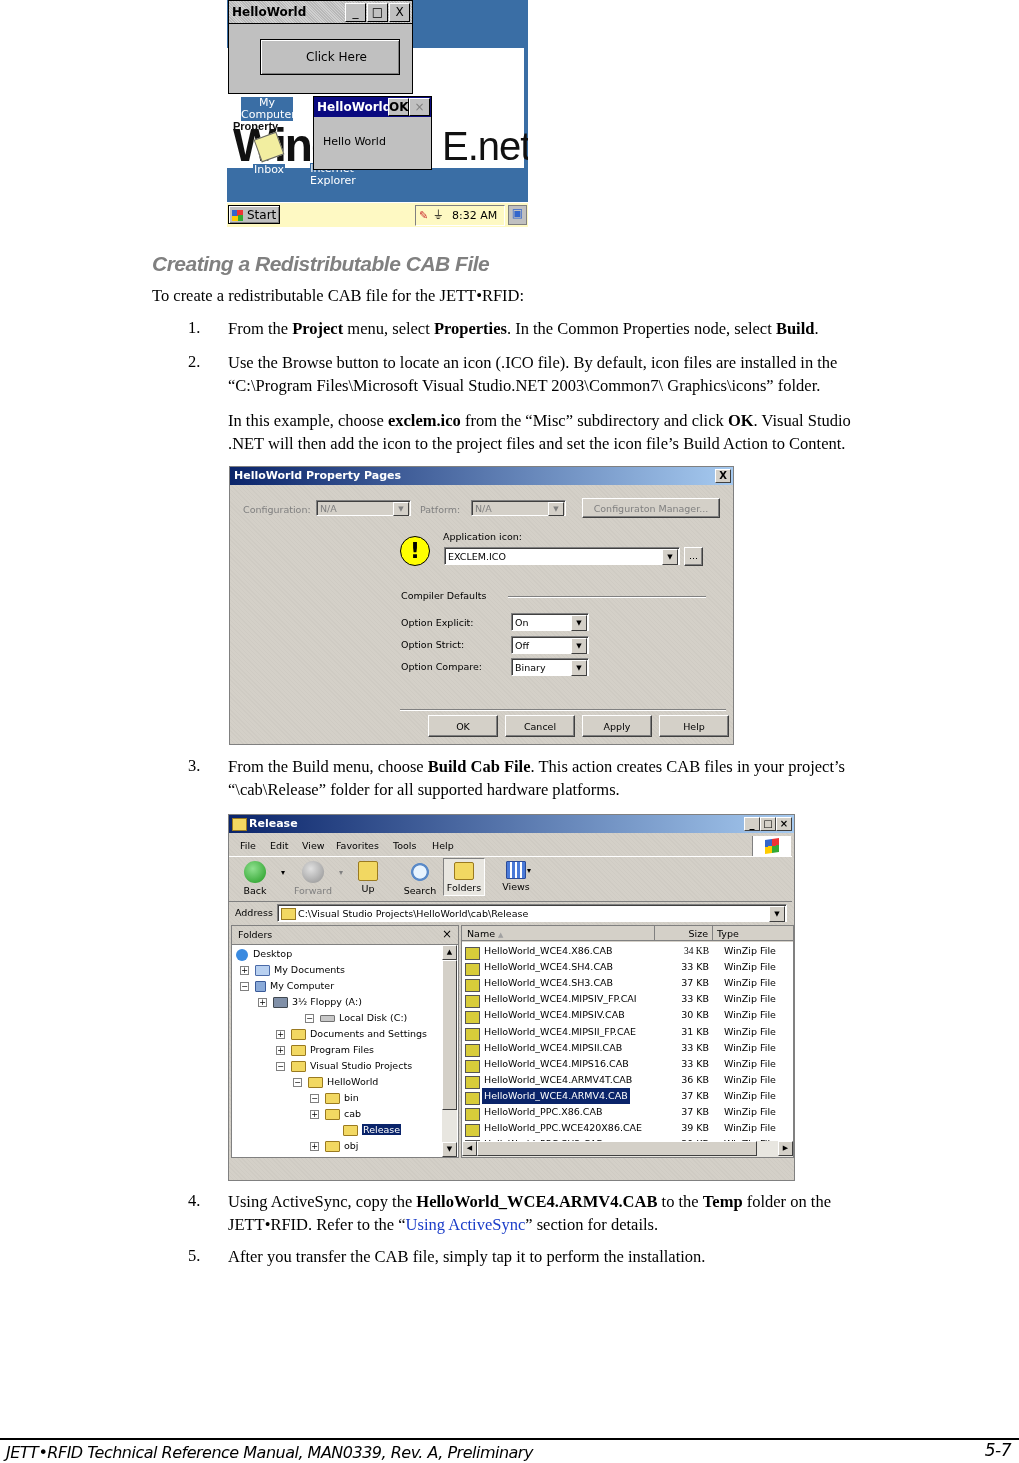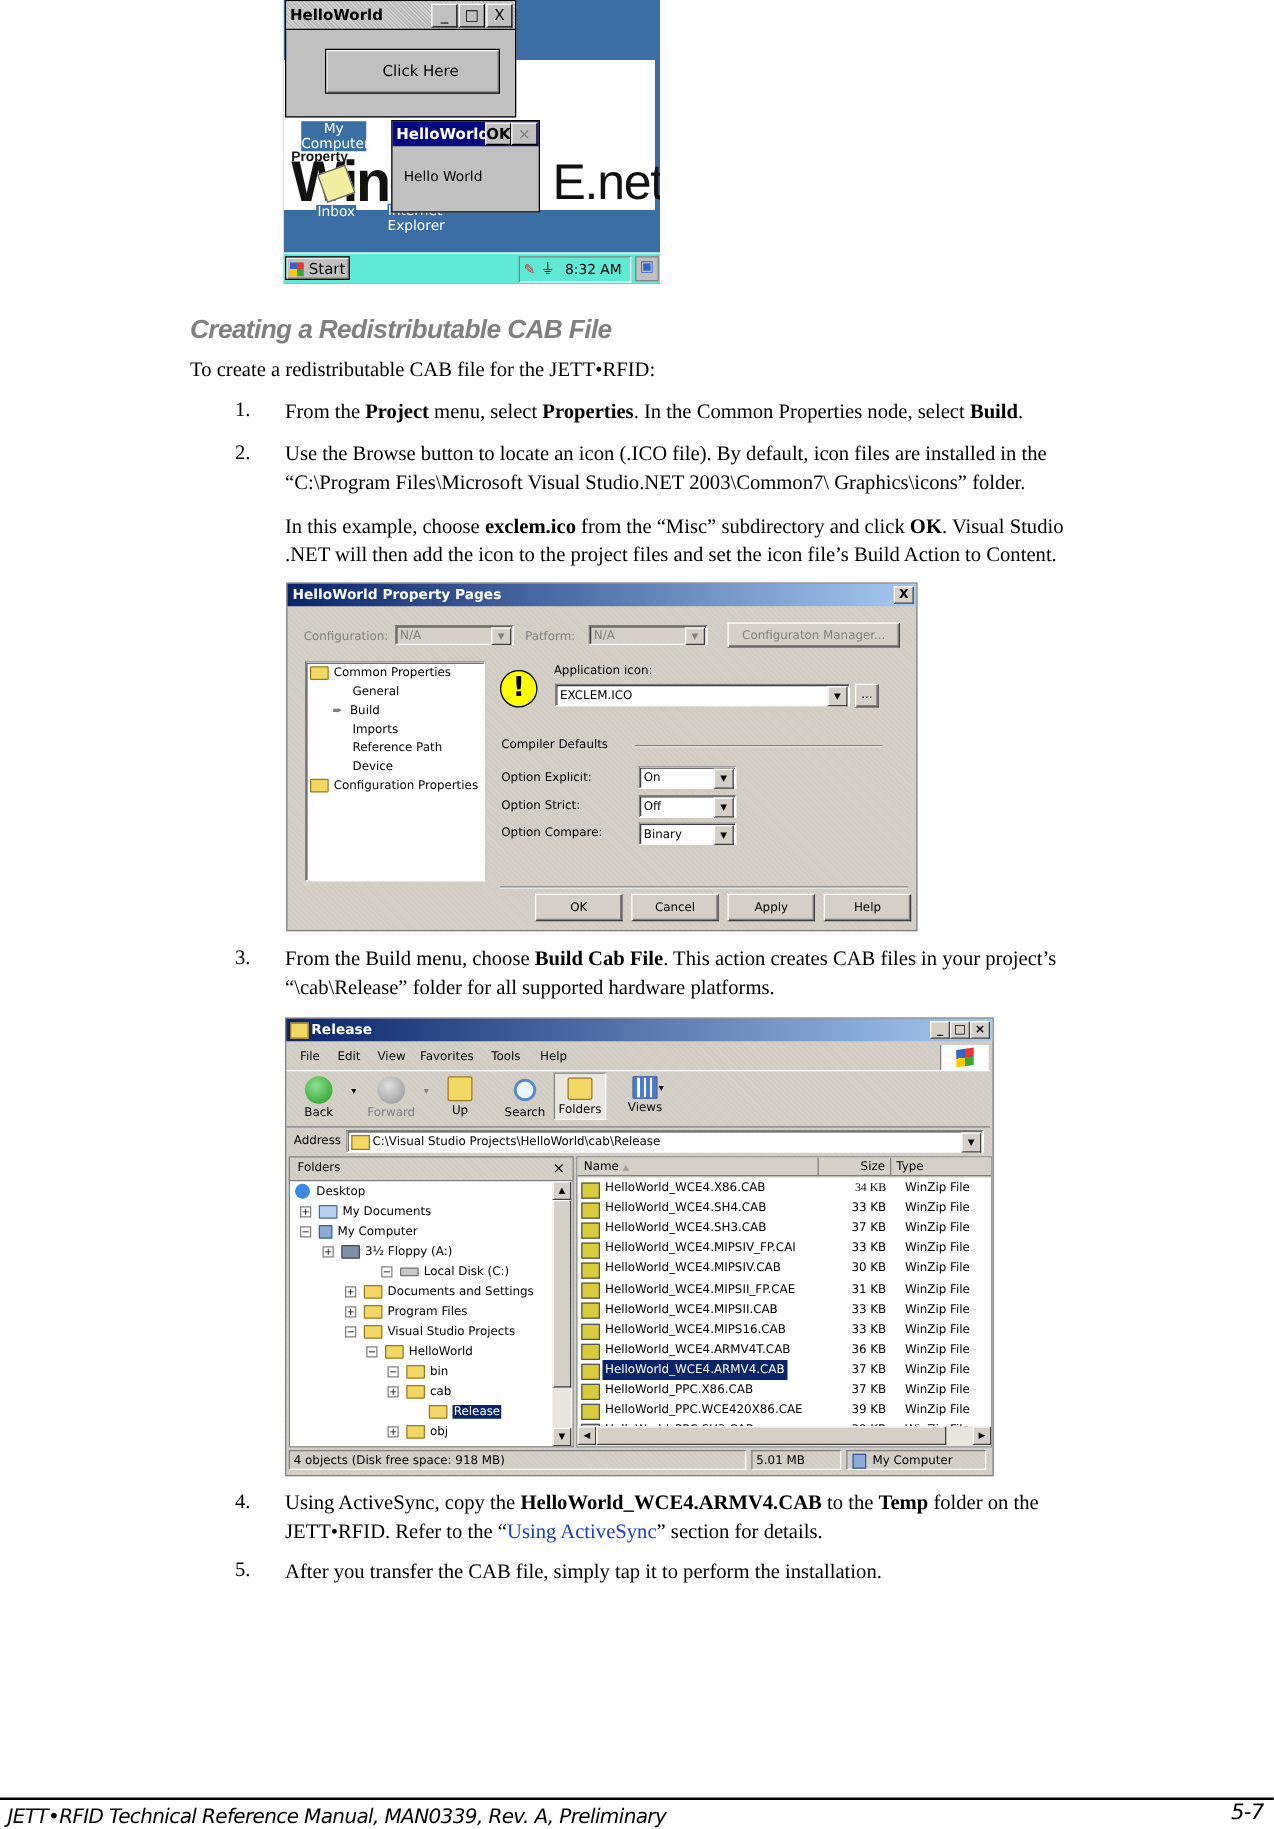--- a/index.html
+++ b/index.html
@@ -18,21 +18,21 @@
   #ce .ms { position:absolute; left:6px; top:120px; font-family:"Liberation Sans",sans-serif; font-size:11px; font-weight:bold; color:#111; }
   .ce-icon-label { position:absolute; background:#3a6ea5; color:#fff; font-size:11px; line-height:12px; text-align:center; font-family:"DejaVu Sans",sans-serif; }
   .ce-win { position:absolute; background:#c0c0c0; border:1px solid #000; }
   .ce-title { height:22px; background:repeating-linear-gradient(45deg,#b8b8b8 0 1px,#d0d0d0 1px 2px); border-bottom:1px solid #000;
               font-family:"DejaVu Sans",sans-serif; font-weight:bold; font-size:12px; line-height:22px; padding-left:3px; position:relative; }
   .ce-tb-btn { position:absolute; top:2px; width:19px; height:17px; background:#c0c0c0; border:1px solid #fff; border-right-color:#000; border-bottom-color:#000;
                font-size:12px; line-height:17px; text-align:center; font-family:"DejaVu Sans",sans-serif; font-weight:normal; }
   .ce-btn { position:absolute; background:#c0c0c0; border:1px solid #000; box-shadow: inset 1px 1px 0 #fff, inset -1px -1px 0 #808080;
             font-family:"DejaVu Sans",sans-serif; font-size:12px; text-align:center;padding-left:13px; }
   .ce-msg-title { height:20px; background:#0a0a80; color:#fff; font-family:"DejaVu Sans",sans-serif; font-weight:bold; font-size:12px; line-height:20px; padding-left:3px; position:relative; }
-  #ce-taskbar { position:absolute; left:0; top:202px; width:301px; height:25px; background:#5eead4; border-top:1px solid #fff; }
+  #ce-taskbar { position:absolute; left:0; top:202px; width:301px; height:25px; background:#fef9c3; border-top:1px solid #fff; }
 
   
   .h2 { font-family:"Liberation Sans",sans-serif; font-style:italic; font-weight:bold; font-size:21px; color:#808080; letter-spacing:-0.5px; }
   .p { font-size:16.5px; line-height:22px; white-space:nowrap; }
   .num { position:absolute; font-size:16.5px; }
   .link { color:#1a3cc8; }
 
   
   #pp { left:229px; top:466px; width:503px; height:277px; background:#d4d0c8;
         background-image:repeating-linear-gradient(45deg, rgba(0,0,0,0.025) 0 1px, transparent 1px 3px);
@@ -149,29 +149,20 @@
     <span>N/A</span>
     <span class="w-drop" style="color:#808080;">▼</span>
   </div>
   <div class="lbl disabled" style="left:190px;top:37px;">Patform:</div>
   <div class="w-combo disabled" style="left:241px;top:33px;width:95px;">
     <span>N/A</span>
     <span class="w-drop" style="color:#808080;">▼</span>
   </div>
   <div class="w-btn disabled" style="left:352px;top:31px;width:138px;">Configuraton Manager...</div>
 
-  <div class="tree" style="left:14px;top:62px;width:142px;height:174px;">
-    <div class="tree-item" style="left:3px;top:3px;"><span class="folder"></span><span>Common Properties</span></div>
-    <div class="tree-item" style="left:37px;top:18px;">General</div>
-    <div class="tree-item" style="left:21px;top:33px;"><span style="color:#808080;margin-right:6px;">➨</span><span>Build</span></div>
-    <div class="tree-item" style="left:37px;top:48px;">Imports</div>
-    <div class="tree-item" style="left:37px;top:63px;">Reference Path</div>
-    <div class="tree-item" style="left:37px;top:78px;">Device</div>
-    <div class="tree-item" style="left:3px;top:93px;"><span class="folder"></span><span>Configuration Properties</span></div>
-  </div>
 
   <div class="lbl" style="left:213px;top:64px;">Application icon:</div>
   <div class="w-combo" style="left:214px;top:80px;width:236px;height:18px;line-height:18px;">
     <span>EXCLEM.ICO</span>
     <span class="w-drop" style="height:14px;line-height:14px;">▼</span>
   </div>
   <div class="w-btn" style="left:454px;top:80px;width:19px;height:19px;line-height:15px;">...</div>
 
   <div class="lbl" style="left:171px;top:123px;">Compiler Defaults</div>
   <div class="abs" style="left:278px;top:129px;width:198px;height:1px;background:#808080;border-bottom:1px solid #fff;"></div>
@@ -377,28 +368,20 @@
           <span class="abs" style="left:262px;top:0;">WinZip File</span>
         </div>
       </div>
     <div class="abs" style="left:0;top:215px;width:331px;height:16px;background:#e8e6e0;">
       <div class="sb-btn" style="left:0;top:0;">◀</div>
       <div class="abs" style="left:15px;top:0;width:280px;height:15px;background:#d4d0c8;border:1px solid #fff;border-right-color:#404040;border-bottom-color:#404040;box-sizing:border-box;"></div>
       <div class="sb-btn" style="left:316px;top:0;">▶</div>
     </div>
   </div>
 
-  <div class="abs" style="left:0;top:344px;width:563px;height:19px;">
-    <div class="abs" style="left:2px;top:1px;width:366px;height:16px;border:1px solid #808080;border-right-color:#fff;border-bottom-color:#fff;padding-left:3px;line-height:16px;box-sizing:border-box;">4 objects (Disk free space: 918 MB)</div>
-    <div class="abs" style="left:372px;top:1px;width:72px;height:16px;border:1px solid #808080;border-right-color:#fff;border-bottom-color:#fff;padding-left:3px;line-height:16px;box-sizing:border-box;">5.01 MB</div>
-    <div class="abs" style="left:448px;top:1px;width:112px;height:16px;border:1px solid #808080;border-right-color:#fff;border-bottom-color:#fff;padding-left:20px;line-height:16px;box-sizing:border-box;">
-      <span class="abs" style="left:4px;top:2px;width:9px;height:10px;background:#8aaad8;border:1px solid #3a5a98;"></span>
-      <span>My Computer</span>
-    </div>
-  </div>
 </div>
 
 <div class="num" style="left:188px;top:1191px;">4.</div>
 <div class="abs p" style="left:228px;top:1191px;">
   <span>Using ActiveSync, copy the </span><b>HelloWorld_WCE4.ARMV4.CAB</b><span> to the </span><b>Temp</b><span> folder on the</span>
 </div>
 <div class="abs p" style="left:228px;top:1214px;">
   <span>JETT•RFID. Refer to the “</span><span class="link">Using ActiveSync</span><span>” section for details.</span>
 </div>
 

